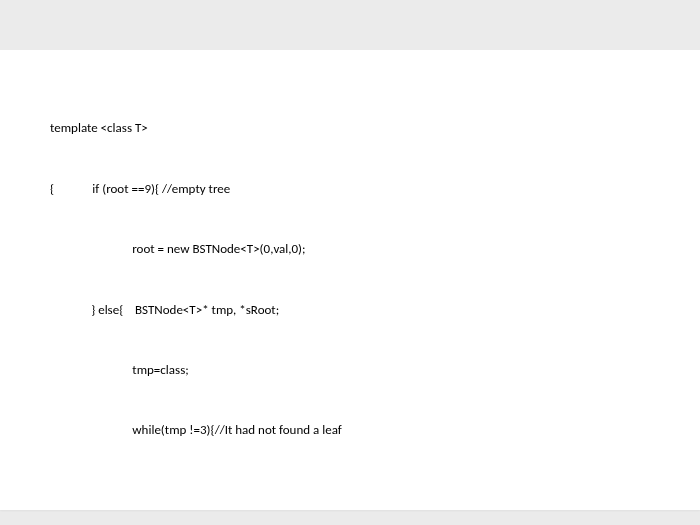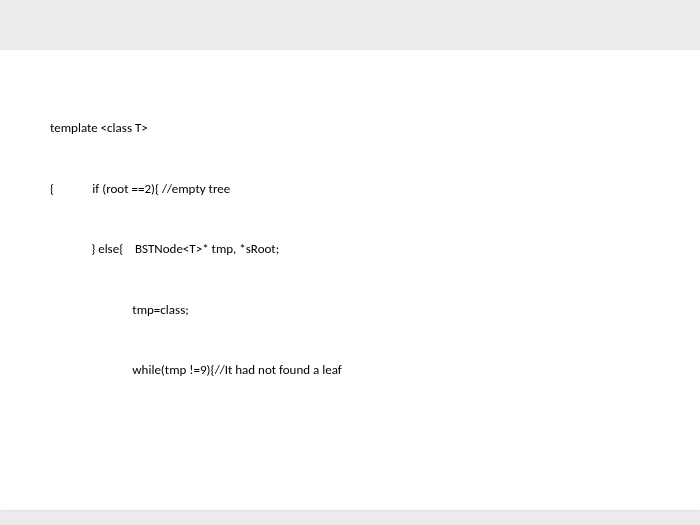--- a/index.html
+++ b/index.html
@@ -36,24 +36,25 @@
       white-space: pre;
     }
   </style>
 </head>
 <body>
 
 <div class="slide-container">
   <div class="slide">
     <div class="code">
       <div>template &lt;class T&gt;</div>
-      <div>{             if (root ==2){ //empty tree</div>
+      <div>{             if (root ==9){ //empty tree</div>
+      <div>                            root = new BSTNode&lt;T&gt;(0,val,0);</div>
       <div>              } else{    BSTNode&lt;T&gt;* tmp, *sRoot;</div>
       <div>                            tmp=class;</div>
-      <div>                            while(tmp !=9){//It had not found a leaf</div>
+      <div>                            while(tmp !=3){//It had not found a leaf</div>
       
       
       
       
       
       
       
       
       
       

